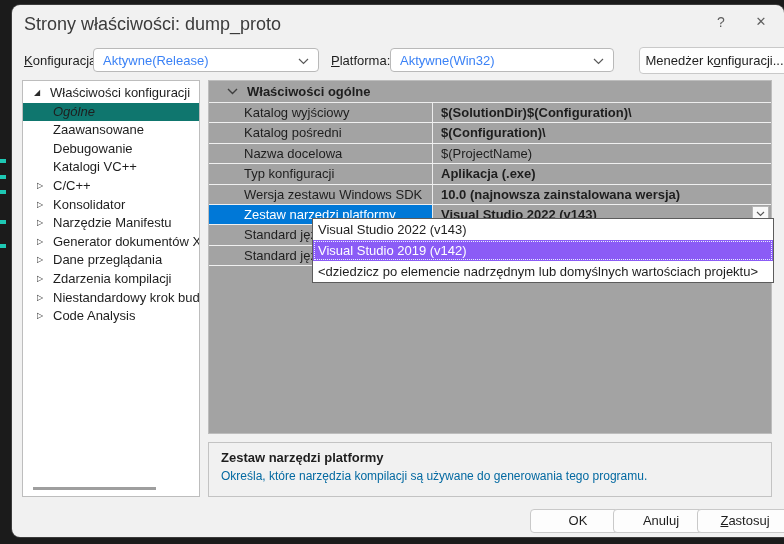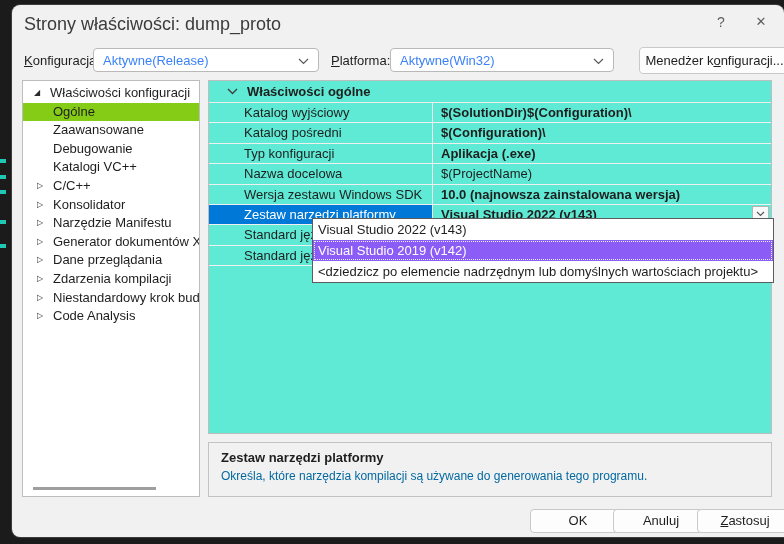--- a/index.html
+++ b/index.html
@@ -42,31 +42,31 @@
   .btn-manager{position:absolute;left:616px;top:42px;width:151px;height:27px;line-height:25px;margin-left:11px;}
 
   
   .tree-panel{
     position:absolute;left:10px;top:75px;width:178px;height:417px;
     background:#ffffff;border:1px solid #bdbdbd;box-sizing:border-box;
     overflow:hidden;padding-top:3px;
   }
   .tree-row{height:18.6px;line-height:18.6px;font-size:13px;color:#1e1e1e;
     white-space:nowrap;display:flex;align-items:center;overflow:hidden;}
-  .tree-row.selected{background:#84cc16;}
+  .tree-row.selected{background:#0f766e;font-style:italic;}
   .tree-arrow{flex:0 0 16px;font-size:8px;color:#2b2b2b;text-align:left;}
   .tree-row.root{padding-left:11px;}
   .tree-row.child-exp{padding-left:14px;}
   .tree-row.child{padding-left:30px;}
   .tree-hscroll{position:absolute;left:10px;bottom:6px;width:123px;height:3px;background:#9e9e9e;}
 
   
   .grid-panel{
     position:absolute;left:196px;top:75px;width:564px;height:354px;
-    background:#5eead4;border:1px solid #bdbdbd;box-sizing:border-box;overflow:hidden;
+    background:#a3a3a3;border:1px solid #bdbdbd;box-sizing:border-box;overflow:hidden;
   }
   .grid-header{height:21px;display:flex;align-items:center;border-bottom:1px solid #ededed;}
   .grid-header .chev{margin-left:9px;}
   .grid-header-text{font-weight:bold;font-size:13px;color:#1e1e1e;margin-left:9px;}
   .grid-row{height:19.4px;display:flex;font-size:13px;color:#1e1e1e;border-bottom:1px solid #f0f0f0;}
   .cell-name{flex:0 0 224px;box-sizing:border-box;padding-left:35px;line-height:19px;
     border-right:1px solid #ececec;white-space:nowrap;overflow:hidden;}
   .cell-value{flex:1 1 auto;padding-left:8px;line-height:19px;white-space:nowrap;overflow:hidden;position:relative;}
   .cell-value.bold{font-weight:bold;}
   .grid-row.selected .cell-name{background:#0078d7;color:#ffffff;}
@@ -207,26 +207,26 @@
 
     <div class="grid-row">
       <div class="cell-name">Katalog wyjściowy</div>
       <div class="cell-value bold">$(SolutionDir)$(Configuration)\</div>
     </div>
     <div class="grid-row">
       <div class="cell-name">Katalog pośredni</div>
       <div class="cell-value bold">$(Configuration)\</div>
     </div>
     <div class="grid-row">
+      <div class="cell-name">Nazwa docelowa</div>
+      <div class="cell-value">$(ProjectName)</div>
+    </div>
+    <div class="grid-row">
       <div class="cell-name">Typ konfiguracji</div>
       <div class="cell-value bold">Aplikacja (.exe)</div>
-    </div>
-    <div class="grid-row">
-      <div class="cell-name">Nazwa docelowa</div>
-      <div class="cell-value">$(ProjectName)</div>
     </div>
     <div class="grid-row">
       <div class="cell-name">Wersja zestawu Windows SDK</div>
       <div class="cell-value bold">10.0 (najnowsza zainstalowana wersja)</div>
     </div>
     <div class="grid-row selected">
       <div class="cell-name">Zestaw narzędzi platformy</div>
       <div class="cell-value bold">
         <span>Visual Studio 2022 (v143)</span>
         <span class="value-drop-btn">

